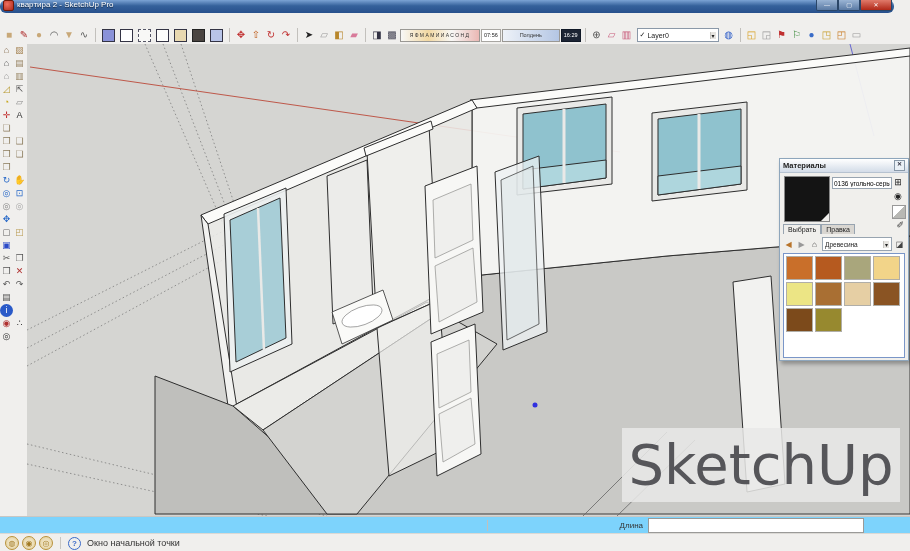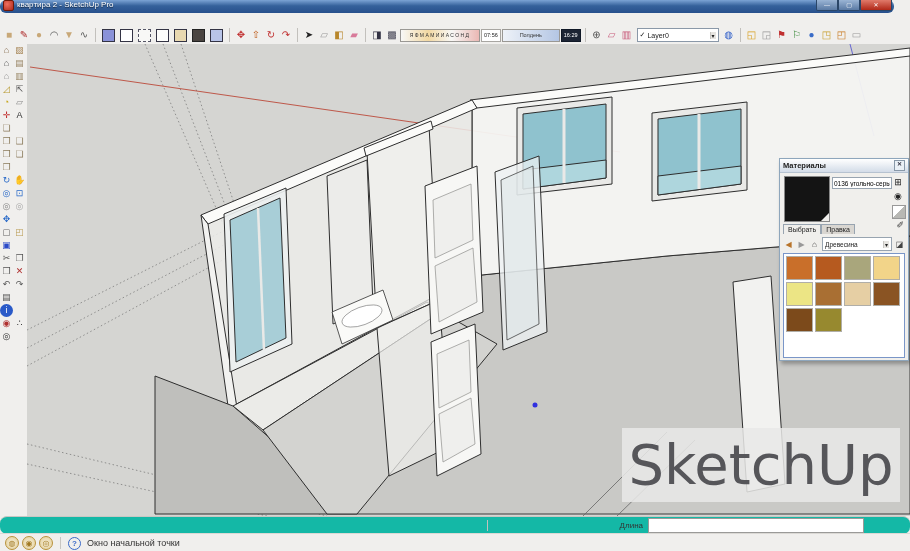--- a/index.html
+++ b/index.html
@@ -70,23 +70,23 @@
   .mp-eyedropper{position:absolute;right:4px;top:61px;font-size:9px;color:#444;}
   .mp-nav{position:absolute;left:3px;right:3px;top:78px;display:flex;align-items:center;gap:2px;}
   .nbtn{width:11px;height:11px;display:flex;align-items:center;justify-content:center;font-size:8px;}
   .mp-select{flex:1;height:12px;background:#fff;border:1px solid #98a4b0;font-size:6.5px;
     display:flex;align-items:center;padding:0 2px;}
   .mp-select .arr{margin-left:auto;font-size:6px;background:#e6e4e0;border-left:1px solid #c8c6c2;padding:0 1px;}
   .mp-list{position:absolute;left:3px;top:94px;width:116px;height:99px;background:#fff;
     border:1px solid #7a96c8;padding:2px;display:flex;flex-wrap:wrap;gap:2px;align-content:flex-start;}
   .swatch{width:25px;height:22px;border:1px solid #b0aea8;}
   
-  .measurebar{position:absolute;top:516px;left:0;right:0;height:17px;background:#14b8a6;
+  .measurebar{position:absolute;top:516px;left:0;right:0;height:17px;background:#7dd3fc;
     border-top:1px solid #c9c7c3;display:flex;align-items:center;justify-content:flex-end;
-    font-size:8px;color:#333;border-radius:7px;}
+    font-size:8px;color:#333;}
   .mb-sep{position:absolute;left:487px;top:3px;width:1px;height:11px;background:#c2c0bc;}
   .vcb-label{margin-right:5px;}
   .vcb-input{width:210px;height:11px;border:1px solid #9a9a98;background:#fff;margin-right:46px;
     font-size:8px;font-family:"Liberation Sans",sans-serif;}
   
   .statusbar{position:absolute;top:533px;left:0;right:0;height:18px;background:#f0efed;
     border-top:1px solid #dbd9d5;display:flex;align-items:center;padding-left:5px;gap:3px;
     font-size:9px;color:#333;}
   .sb-circle{width:12px;height:12px;border-radius:50%;border:1px solid #b8923a;
     background:radial-gradient(#f8f0d8,#e0cc98);font-size:8px;color:#a07820;

